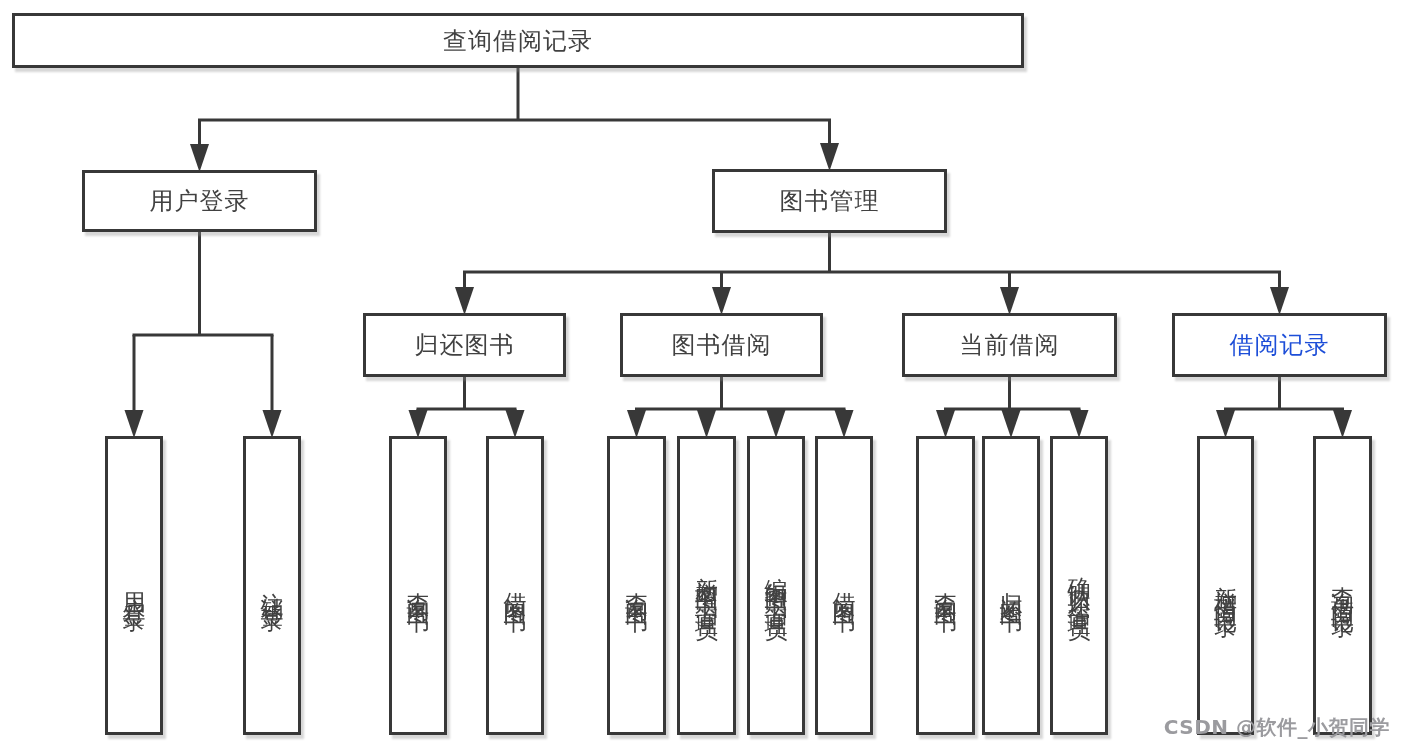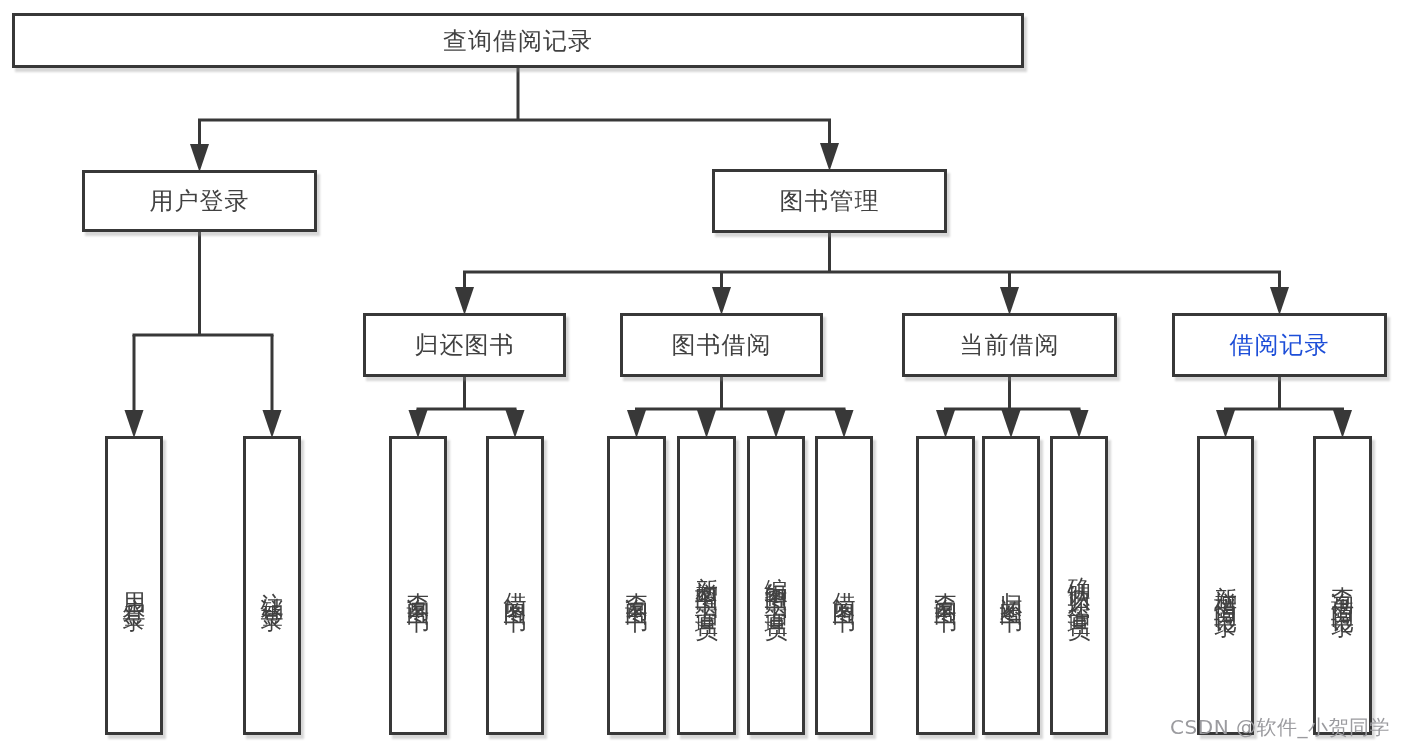--- a/index.html
+++ b/index.html
@@ -42,20 +42,21 @@
     line-height: 1;
   }
   .watermark {
     position: absolute;
     right: 15px;
     top: 714px;
     font-size: 20px;
     letter-spacing: 0.5px;
     z-index: 3;
     font-family: "DejaVu Sans", sans-serif;
+    font-weight: bold;
   }
 </style>
 </head>
 <body>
 
 <div class="canvas">
   <svg class="connectors" width="1405" height="747" viewBox="0 0 1405 747" xmlns="http://www.w3.org/2000/svg">
       <line x1="518" y1="68" x2="518" y2="120" stroke="#383838" stroke-width="3"></line>
       <line x1="198" y1="120" x2="831" y2="120" stroke="#383838" stroke-width="3"></line>
       <line x1="199.5" y1="120" x2="199.5" y2="146" stroke="#383838" stroke-width="3"></line>

